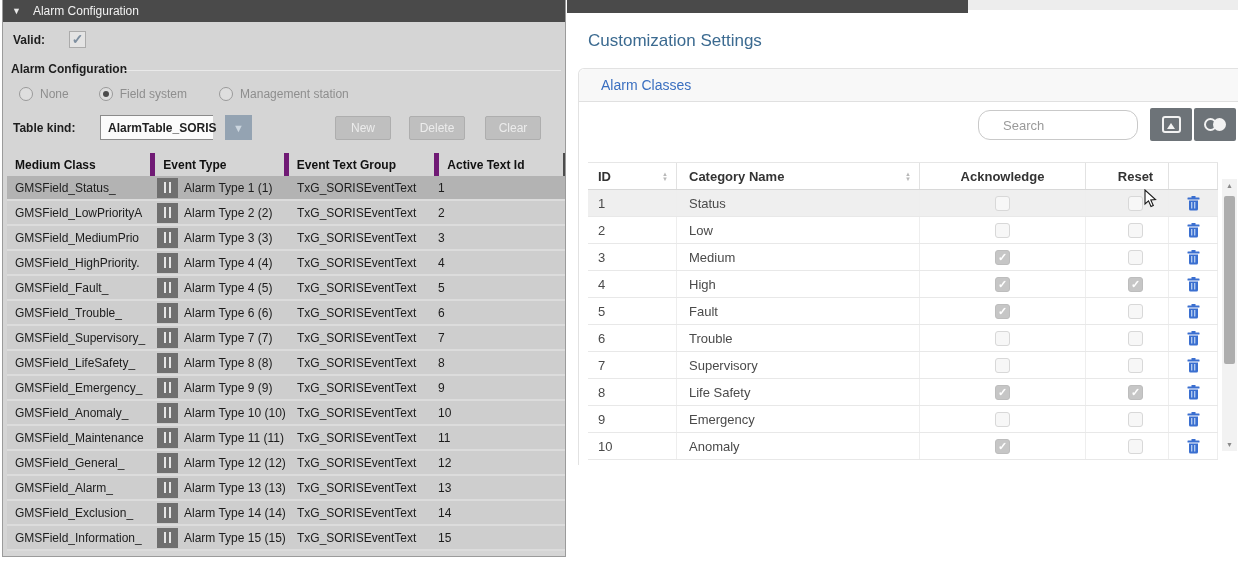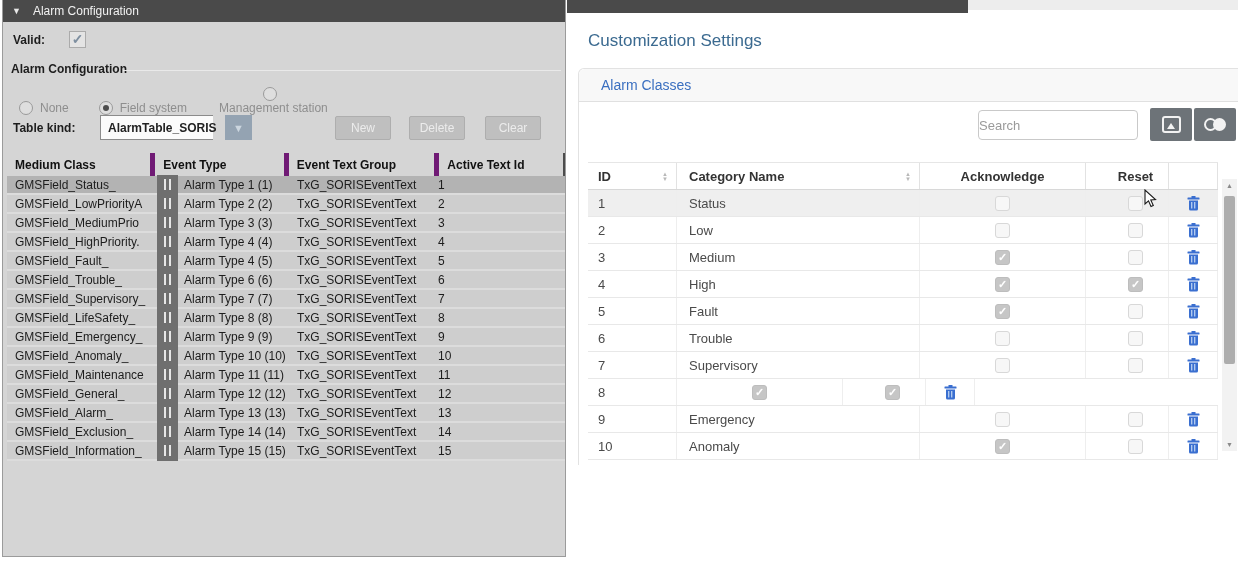--- a/index.html
+++ b/index.html
@@ -22,21 +22,21 @@
   .lp-group-title { position:absolute; left:8px; top:62px; font-size:12px; font-weight:bold; color:#1d1d1d; }
   .lp-group-line { position:absolute; left:120px; top:70px; width:438px; height:1px;
                    background:#bcbcbc; border-bottom:1px solid #e9e9e9; }
 
   .radio-row { position:absolute; left:16px; top:87px; display:flex; align-items:flex-end; font-size:12px; color:#8e8e8e; }
   .radio { width:14px; height:14px; border-radius:50%; border:1px solid #9a9a9a; background:#dedede;
            display:inline-flex; align-items:center; justify-content:center; margin-right:7px; }
   .radio.sel::after { content:""; width:6px; height:6px; border-radius:50%; background:#4c4c4c; }
   .radio-item { display:flex; align-items:center; }
   .radio-item:nth-child(2) { margin-left:30px; }
-  .radio-item:nth-child(3) { margin-left:32px;flex-direction:column; }
+  .radio-item:nth-child(3) { margin-left:32px; }
 
   .lp-tk-label { position:absolute; left:10px; top:121px; font-size:12px; font-weight:bold; color:#1d1d1d; }
   .lp-dd-field { position:absolute; left:97px; top:115px; width:113px; height:25px; background:#fbfbfb;
                  border:1px solid #8b8b8b; border-right:none; font-size:12px; font-weight:600; color:#222;
                  display:flex; align-items:center; padding-left:7px; }
   .lp-dd-btn { position:absolute; left:222px; top:115px; width:27px; height:25px; background:#94a3b2;
                display:flex; align-items:center; justify-content:center; }
   .lp-dd-btn .tri { color:#ccd6df; font-size:11px; }
   .lp-btn { position:absolute; top:116px; height:24px; background:#bfbfbf; border:1px solid #aeaeae;
             border-radius:2px; color:#ececec; font-size:12px; display:flex; align-items:center;
@@ -45,40 +45,40 @@
   .lp-btn-del { left:406px; width:56px; }
   .lp-btn-clr { left:482px; width:56px; }
 
   .lt-header { position:absolute; left:4px; top:153px; width:558px; height:23px; display:flex; }
   .lt-hcell { font-size:12px; font-weight:bold; color:#111; display:flex; align-items:center; padding-left:8px; }
   .lt-hcell + .lt-hcell { border-left:5px solid #701a75; }
   .lt-hcell:last-child { border-right:2px solid #4c4c4c;margin-left:12px; }
   .lt-c1 { width:146px; } .lt-c2 { width:136px; } .lt-c3 { width:141px; } .lt-c4 { width:133px; }
 
   .lt-body { position:absolute; left:4px; top:176px; width:558px; }
-  .lt-row { height:19px; display:flex; background:#cecece; border-bottom:2px solid #dcdcdc; align-items:center; }
+  .lt-row { height:25px; display:flex; background:#cecece; border-bottom:2px solid #dcdcdc; align-items:center; }
   .lt-row.selected { background:#b3b3b3; }
   .lt-cell { font-size:12px; color:#1c1c1c; white-space:nowrap; overflow:hidden; padding-left:8px; }
   .lt-et { display:flex; align-items:center; padding-left:4px; gap:6px; overflow:hidden; }
   .badge { min-width:21px; width:21px; height:20px; background:#6f6f6f; display:inline-flex;
            align-items:center; justify-content:center; gap:3px; }
   .badge i { display:block; width:2px; height:11px; background:#e6e6e6; }
 
   
   .rp-darkstrip { position:absolute; left:567px; top:0; width:401px; height:13px; background:#4a4a4a; }
   .rp-lightstrip { position:absolute; left:968px; top:0; width:270px; height:10px; background:#ededed; }
   .rp-title { position:absolute; left:588px; top:31px; font-size:17px; color:#3b6a90; }
   .rp-card { position:absolute; left:578px; top:68px; width:661px; height:397px; background:#ffffff;
              border:1px solid #e2e2e2; border-bottom:none; border-radius:6px 0 0 0; }
   .rp-card-header { height:33px; background:#f8f8f8; border-bottom:1px solid #e0e0e0;
                     border-radius:6px 0 0 0; display:flex; align-items:center; padding-left:22px; }
   .rp-tab { font-size:14px; color:#3a6fc0; }
 
   .rp-search { position:absolute; left:978px; top:110px; width:160px; height:30px; border:1px solid #c9c9c9;
-               border-radius:4px; font-size:13px; color:#444; padding-left:0; outline:none;
+               border-radius:12px; font-size:13px; color:#444; padding-left:24px; outline:none;
                font-family:"Liberation Sans", sans-serif; background:#fff; }
   .rp-search::placeholder { color:#9a9a9a; }
   .tool-btn { position:absolute; top:108px; width:42px; height:33px; background:#6d7378; border-radius:2px;
               display:flex; align-items:center; justify-content:center; }
   .tool-btn-1 { left:1150px; }
   .tool-btn-2 { left:1194px; }
   .icon-imgexp { width:19px; height:17px; border:2px solid #f2f2f2; border-radius:3px; position:relative; }
   .icon-imgexp::after { content:""; position:absolute; left:3px; top:5px; width:0; height:0;
                         border-left:4.5px solid transparent; border-right:4.5px solid transparent;
                         border-bottom:6px solid #f2f2f2; }
@@ -528,20 +528,21 @@
           <rect x="0.5" y="1.5" width="12" height="2" rx="0.5" fill="#3a6fd0"></rect>
           <path d="M2 4.5 h9 v8.5 a1.5 1.5 0 0 1 -1.5 1.5 h-6 a1.5 1.5 0 0 1 -1.5 -1.5 z" fill="#3a6fd0"></path>
           <rect x="4.2" y="6" width="1.1" height="6.5" fill="#cfe0f7"></rect>
           <rect x="7.2" y="6" width="1.1" height="6.5" fill="#cfe0f7"></rect>
         </svg>
       </span>
     </div>
   </div>
       <div class="rt-row">
     <div class="rt-cell rc1">8</div>
+    <div class="rt-cell rc2">Life Safety</div>
     <div class="rt-cell rc3">
       <span class="rchk checked"></span>
     </div>
     <div class="rt-cell rc4">
       <span class="rchk checked"></span>
     </div>
     <div class="rt-cell rc5">
       <span class="trash-btn">
         <svg width="13" height="15" viewBox="0 0 13 15">
           <rect x="4.5" y="0" width="4" height="2" fill="#3a6fd0"></rect>

